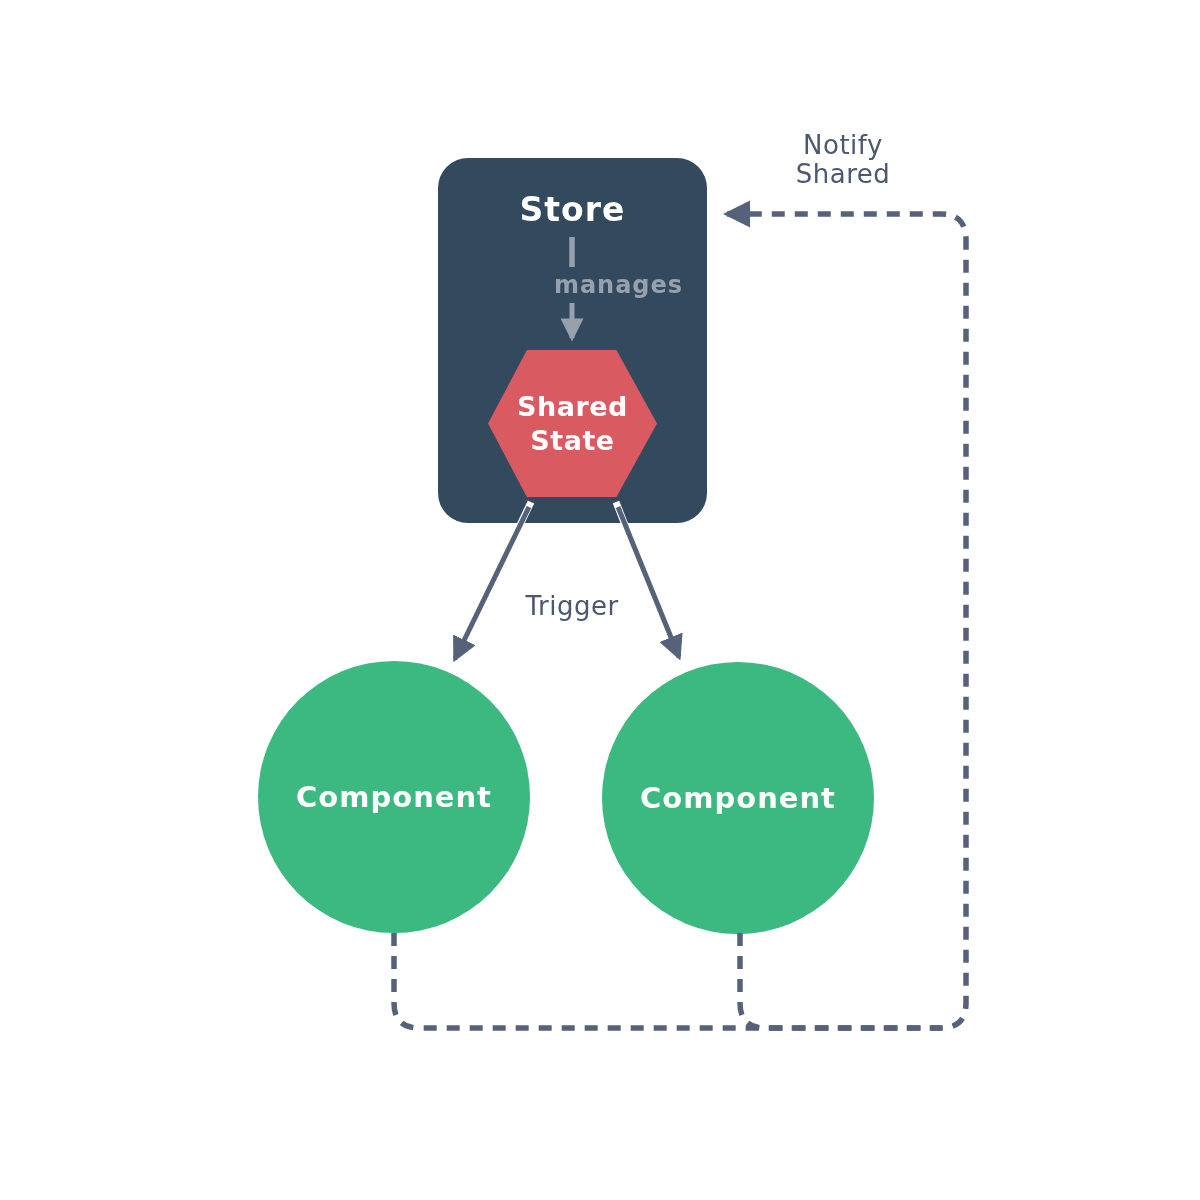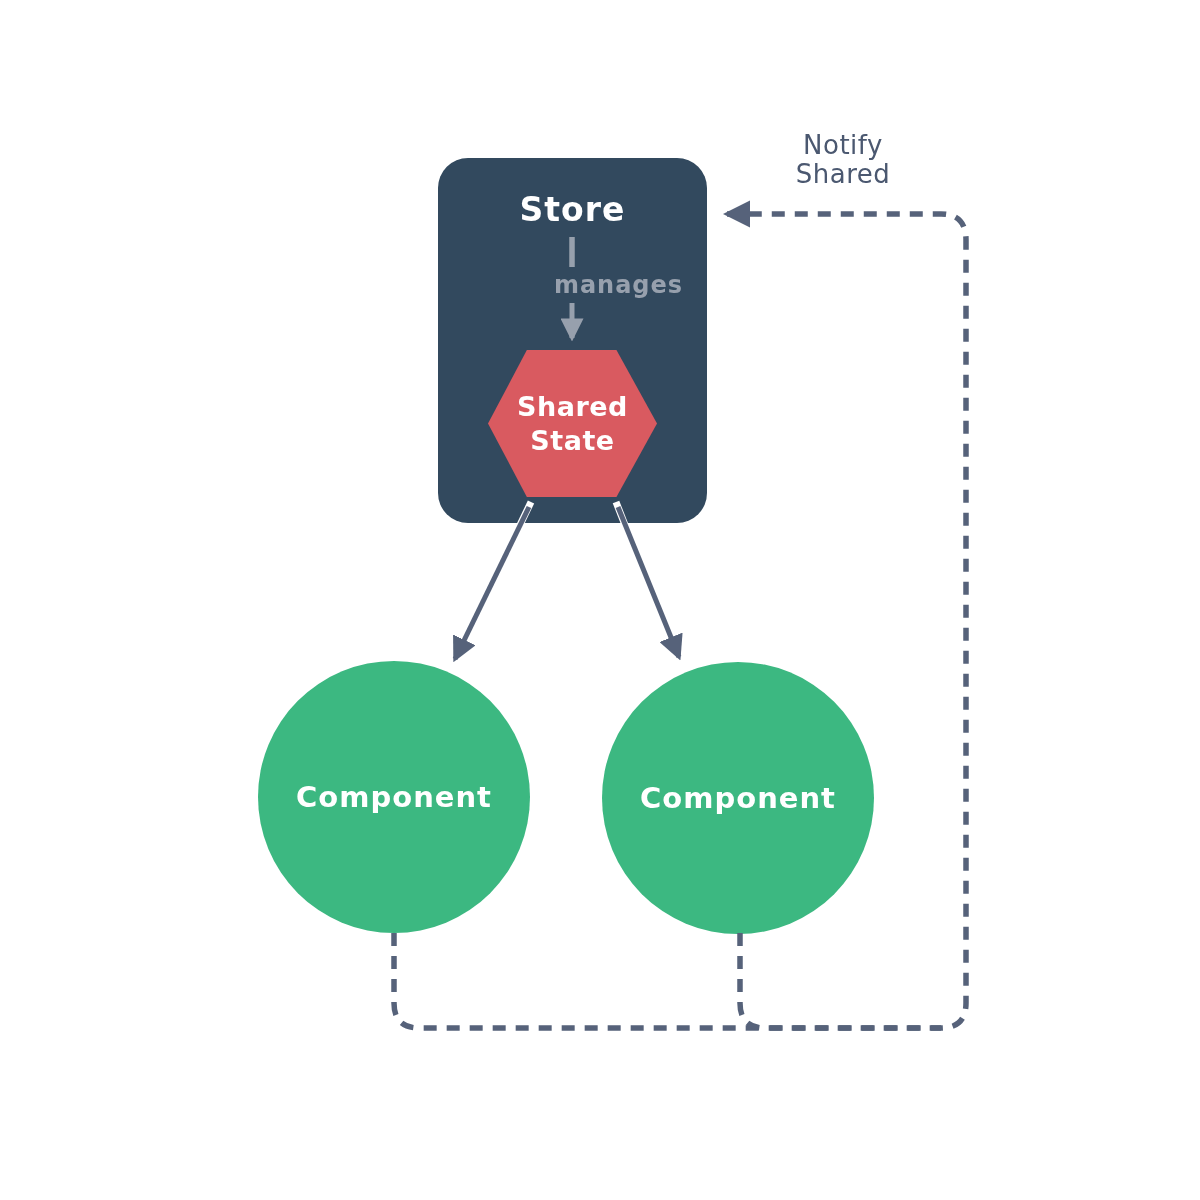--- a/index.html
+++ b/index.html
@@ -97,19 +97,20 @@
     <line x1="531" y1="502" x2="520" y2="525" stroke="#ffffff" stroke-width="7"></line>
     <line x1="616" y1="502" x2="625" y2="525" stroke="#ffffff" stroke-width="7"></line>
     <line x1="529" y1="507" x2="455" y2="659" style="stroke:var(--connector)" stroke-width="5" marker-end="url(#ah-dark)"></line>
     <line x1="618" y1="507" x2="679" y2="657" style="stroke:var(--connector)" stroke-width="5" marker-end="url(#ah-dark)"></line>
 
     <path d="M394,933 L394,1003 Q394,1028 419,1028 L941,1028 Q966,1028 966,1003 L966,240 Q966,214 941,214 L727,214" fill="none" style="stroke:var(--connector)" stroke-width="5.5" stroke-dasharray="13 10" marker-end="url(#ah-dark)"></path>
     <path d="M740,933 L740,1003 Q740,1028 765,1028 L941,1028" fill="none" style="stroke:var(--connector)" stroke-width="5.5" stroke-dasharray="13 10"></path>
   </svg>
 
   <div class="edge-label trigger-label">
+    <div>Trigger</div>
   </div>
   <div class="edge-label notify-label">
     <div>Notify</div>
     <div>Shared</div>
   </div>
 
 </div>
 
 </body></html>

